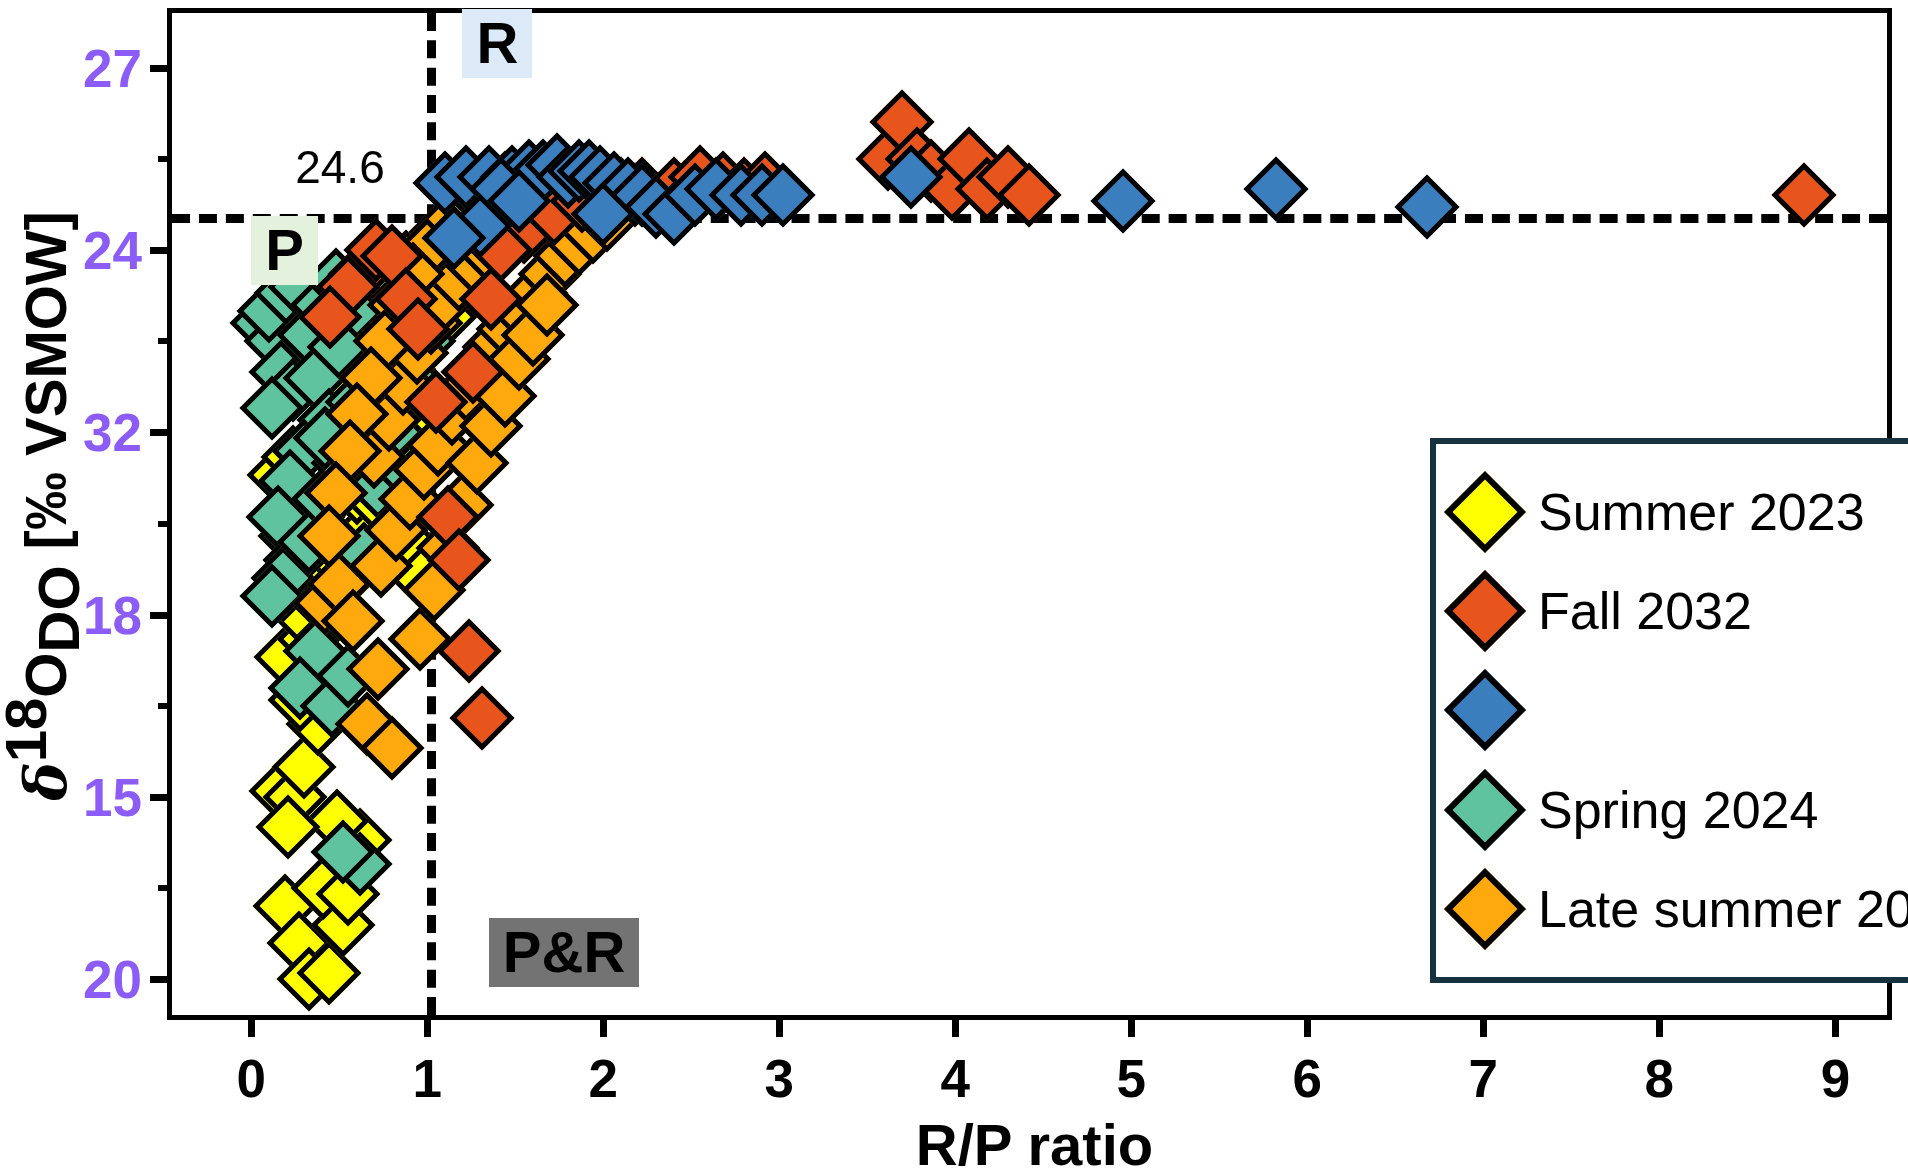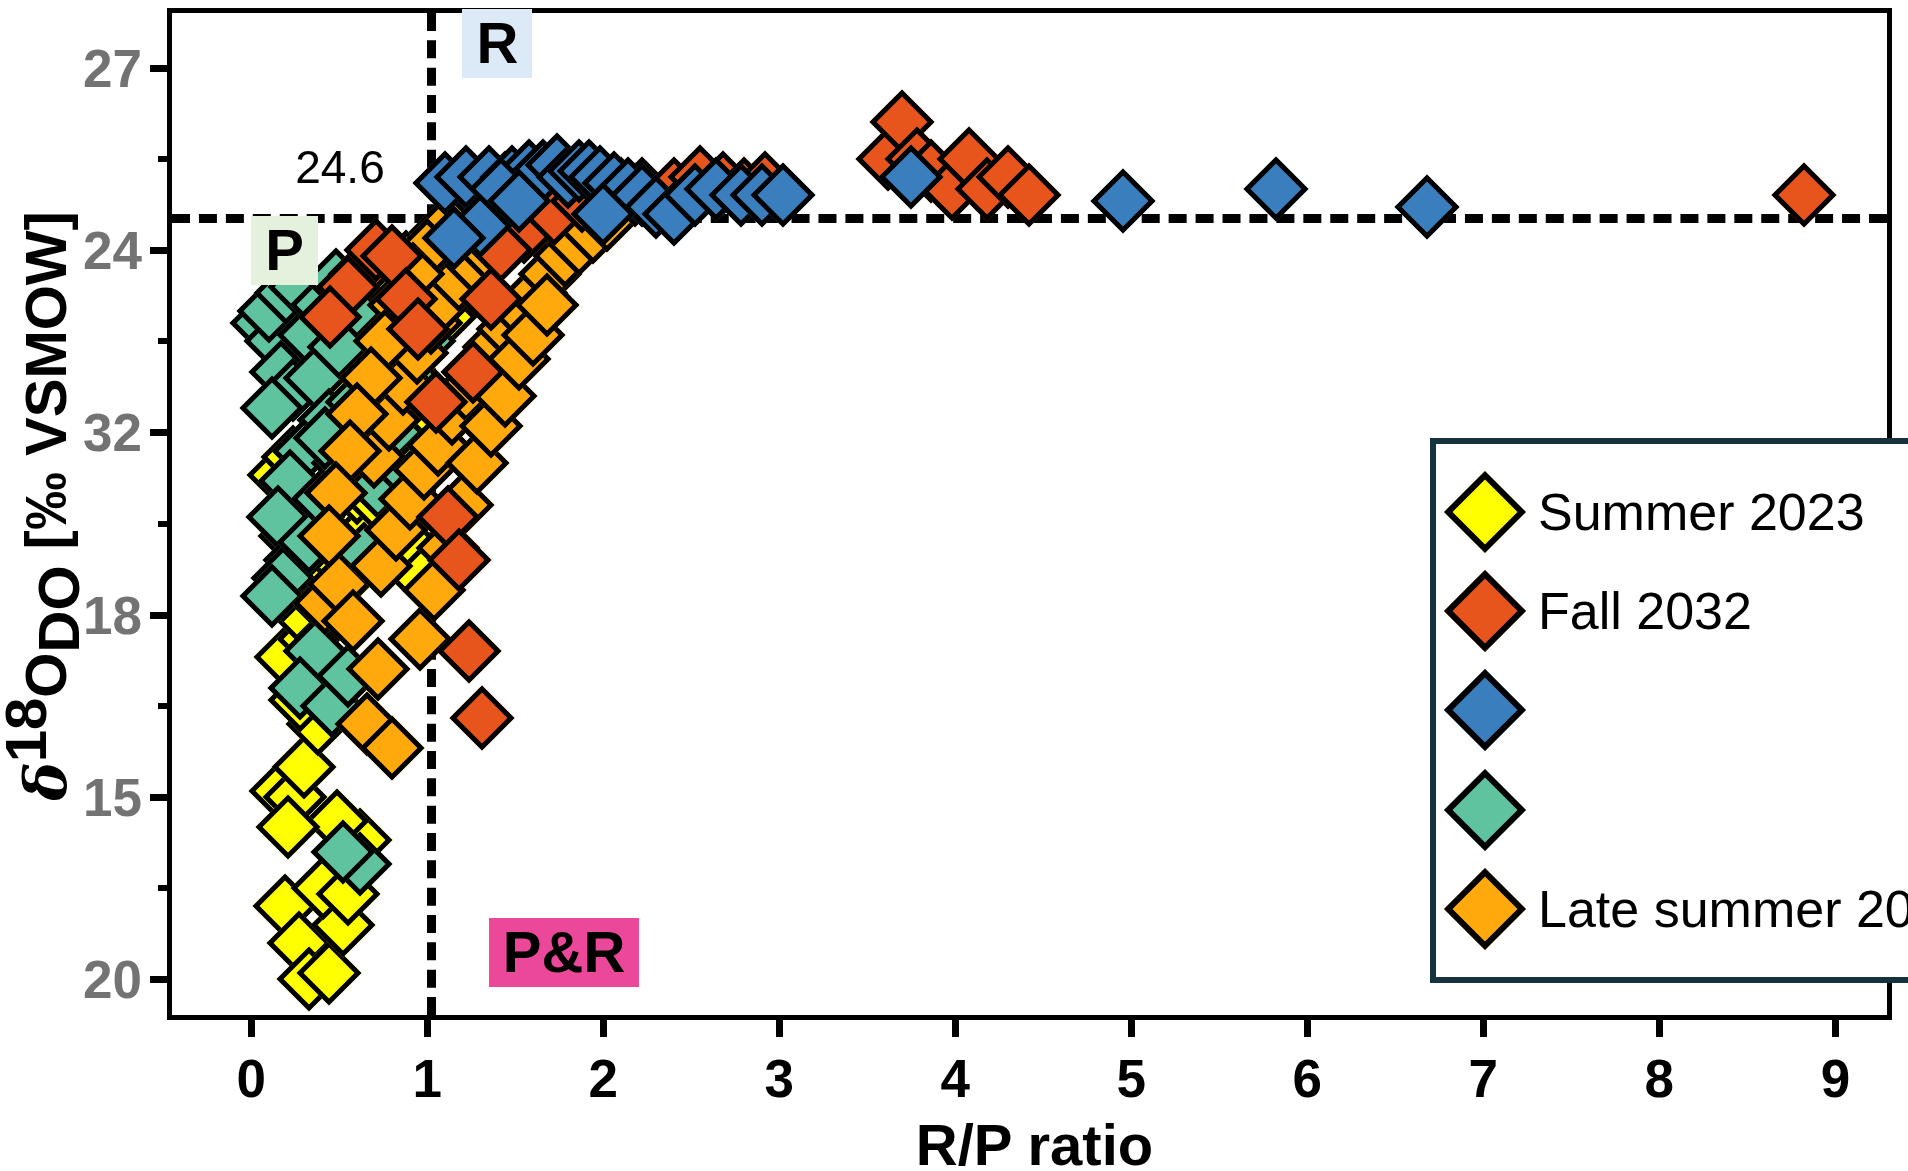--- a/index.html
+++ b/index.html
@@ -12,21 +12,21 @@
               border:5px solid #000;box-sizing:border-box;background:#fff;}
   #plot-clip{position:absolute;left:0;top:0;right:0;bottom:0;overflow:hidden;}
 
   
   .ytick{position:absolute;right:100%;width:22px;height:7px;background:#000;}
   .ytick-minor{position:absolute;right:100%;width:14px;height:6px;background:#000;}
   .xtick{position:absolute;top:100%;width:7px;height:22px;background:#000;}
 
   
   .ylabel-txt{position:absolute;right:1745px;transform:translateY(-50%);
-              font-size:53px;font-weight:bold;color:#737373;white-space:nowrap;
+              font-size:53px;font-weight:bold;color:#8b5cf6;white-space:nowrap;
               text-align:right;width:120px;}
   .xlabel-txt{position:absolute;top:1035px;transform:translateX(-50%);
               font-size:53px;font-weight:bold;color:#000;}
 
   
   #y-axis-title{position:absolute;left:-18px;top:0;height:1012px;width:120px;
                 display:flex;align-items:center;justify-content:center;}
   #y-axis-title span{transform:rotate(-90deg);white-space:nowrap;
                      font-size:58px;font-weight:bold;color:#000;}
   #x-axis-title{position:absolute;left:0;width:1725px;top:1098px;text-align:center;
@@ -338,36 +338,37 @@
           <div class="pt" style="left: 346.76px; top: 188.42px; background: rgb(58, 126, 189); border-color: rgb(0, 0, 0);"></div>
           <div class="pt" style="left: 431.25px; top: 200.577px; background: rgb(58, 126, 189); border-color: rgb(0, 0, 0);"></div>
           <div class="pt" style="left: 308.036px; top: 212.733px; background: rgb(58, 126, 189); border-color: rgb(0, 0, 0);"></div>
           <div class="pt" style="left: 281.633px; top: 224.889px; background: rgb(58, 126, 189); border-color: rgb(0, 0, 0);"></div>
         </div>
     </div>
 
     <div class="ann-24" id="ann-246" style="left: 123.214px; top: 126.991px;">24.6</div>
     <div class="zone" id="zone-p" style="background: rgb(228, 242, 221); left: 79.2092px; top: 203.123px;">P</div>
     <div class="zone" id="zone-r" style="background: rgb(220, 234, 247); left: 290.434px; top: -3.53153px;">R</div>
-    <div class="zone" id="zone-pr" style="background: #ec4899; left: 316.837px; top: 905.141px;">P&amp;R</div>
+    <div class="zone" id="zone-pr" style="background: #737373; left: 316.837px; top: 905.141px;">P&amp;R</div>
 
     <div id="legend" style="border-color: rgb(22, 50, 63);">
         <div class="legend-row">
           <div class="legend-swatch" style="background: rgb(255, 255, 0);"></div>
           <div class="legend-label">Summer 2023</div>
         </div>
         <div class="legend-row">
           <div class="legend-swatch" style="background: rgb(232, 85, 28);"></div>
           <div class="legend-label">Fall 2032</div>
         </div>
         <div class="legend-row">
           <div class="legend-swatch" style="background: rgb(58, 126, 189);"></div>
         </div>
         <div class="legend-row">
           <div class="legend-swatch" style="background: rgb(96, 195, 160);"></div>
+          <div class="legend-label">Spring 2024</div>
         </div>
         <div class="legend-row">
           <div class="legend-swatch" style="background: rgb(255, 169, 12);"></div>
           <div class="legend-label">Late summer 2024</div>
         </div>
       </div>
 
     <div id="x-axis-title">R/P ratio</div>
   </div>
 

